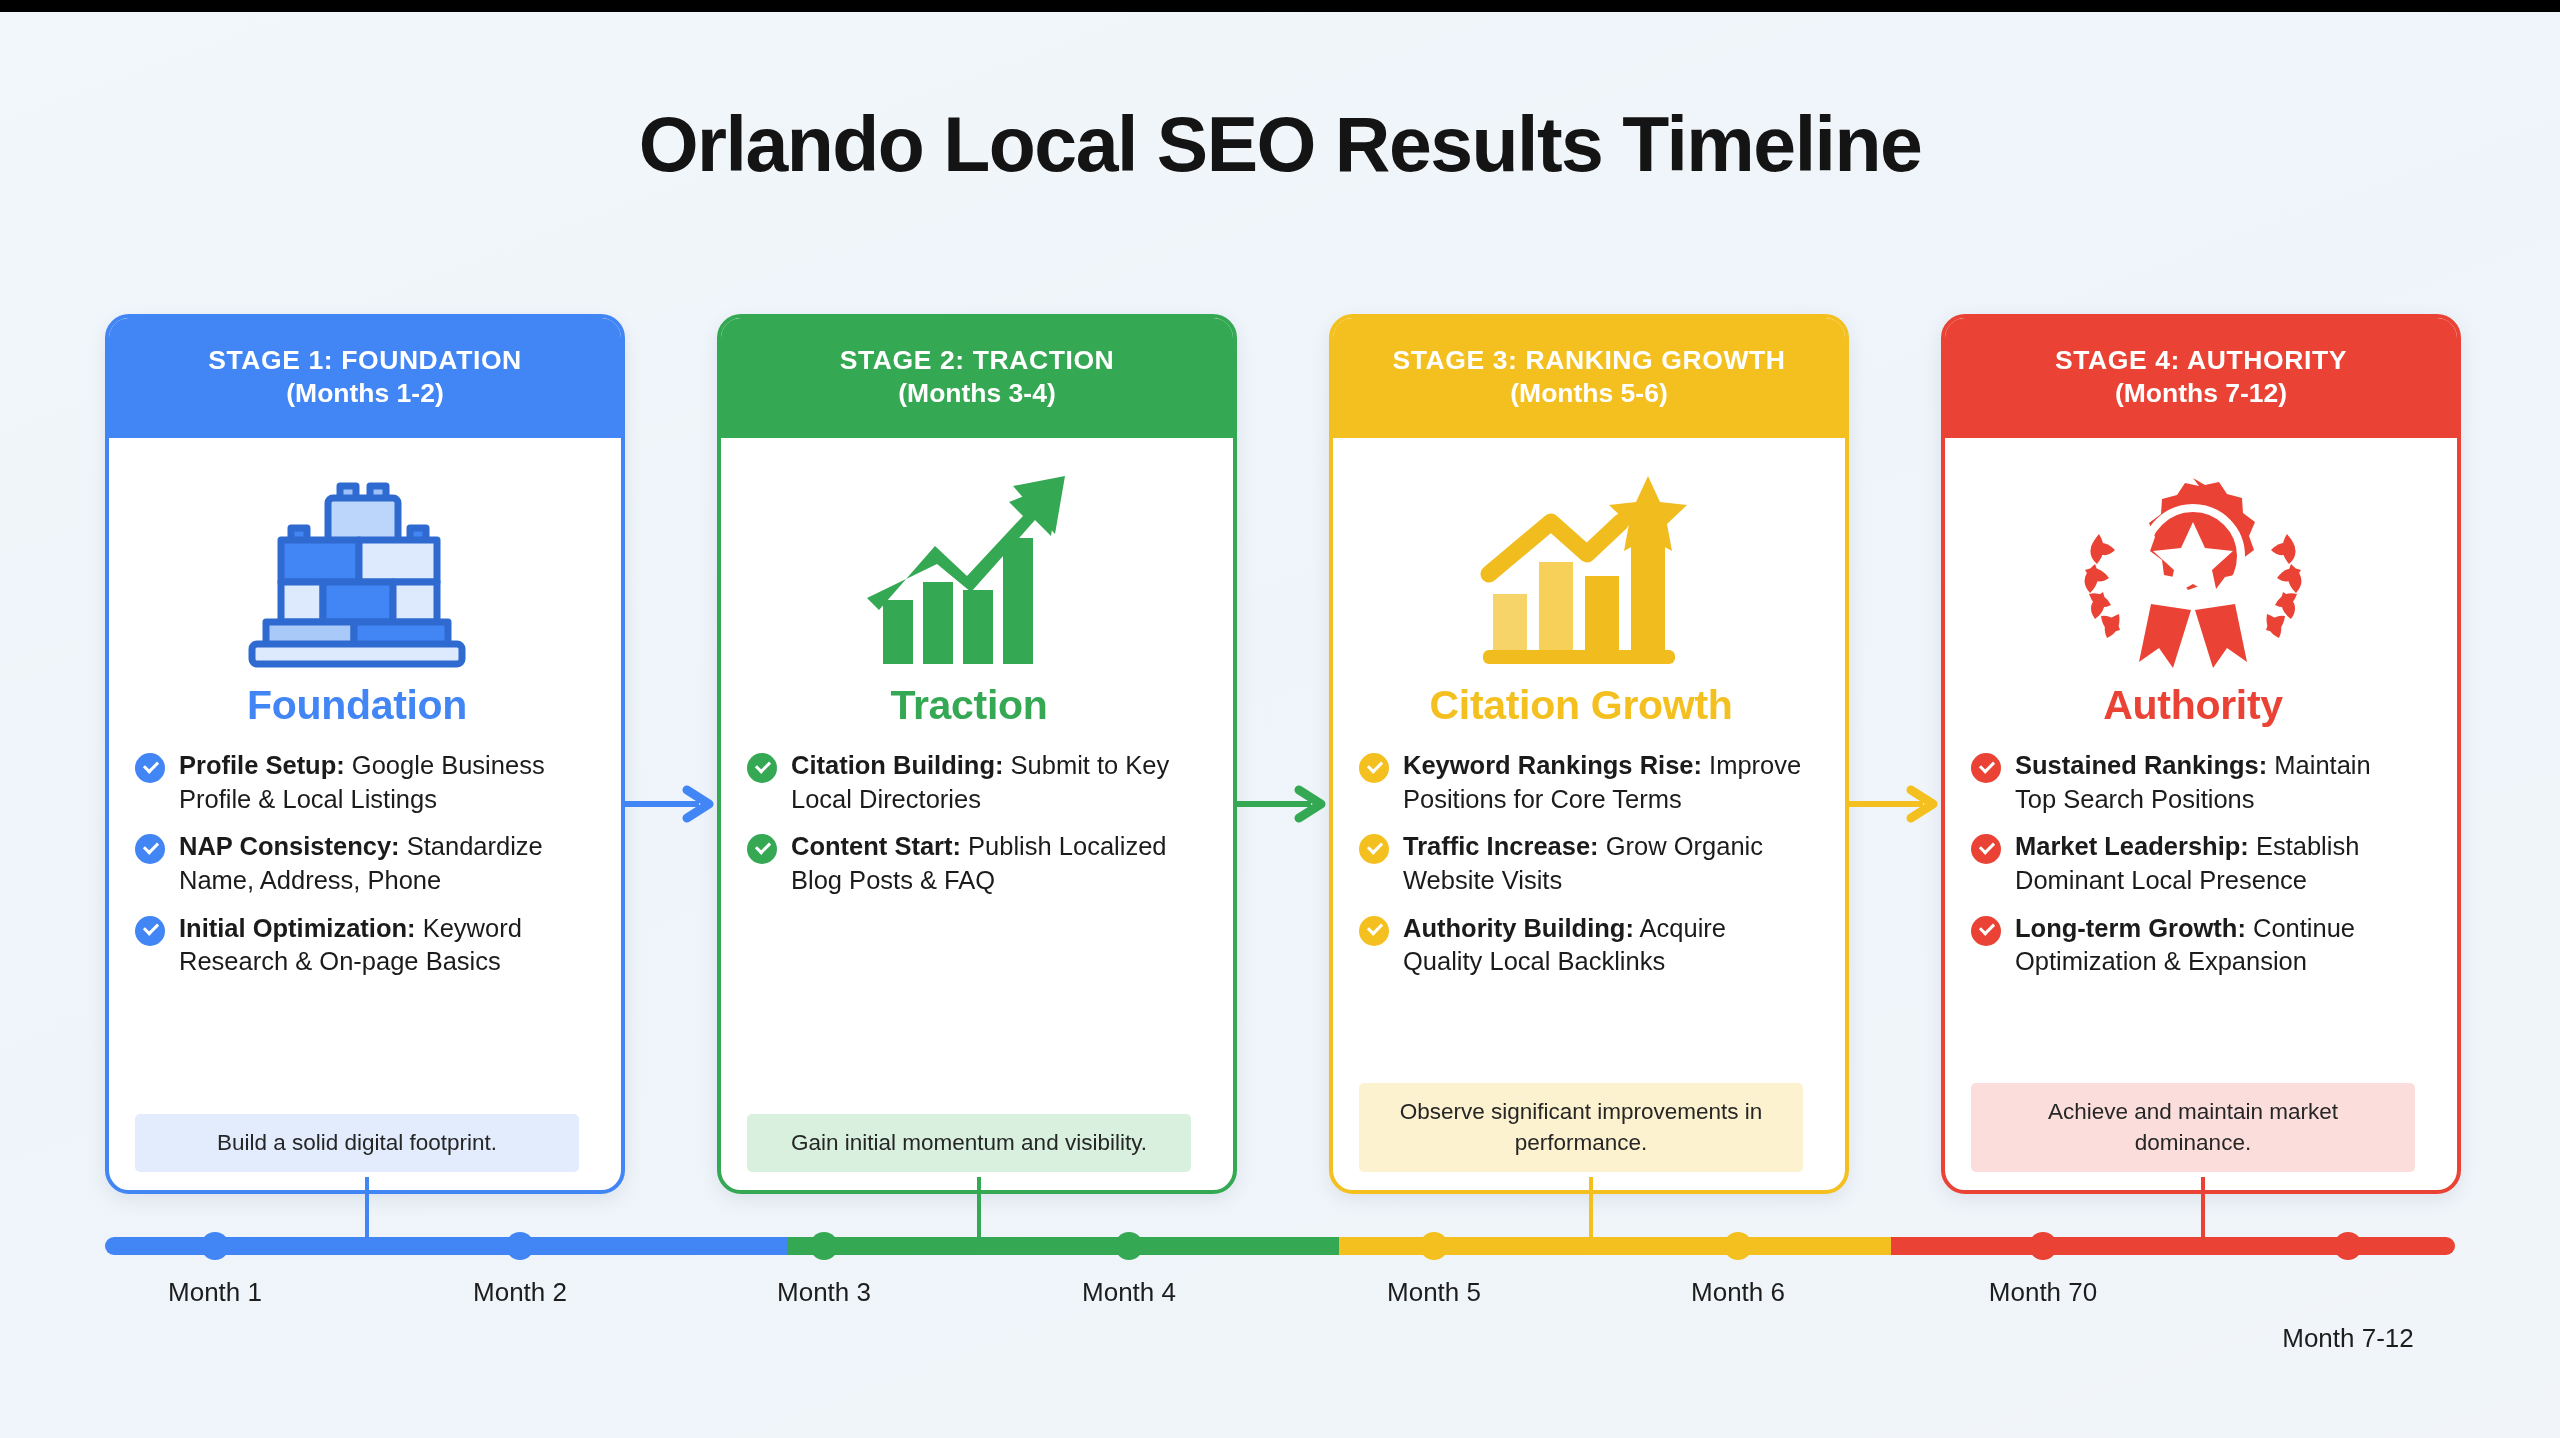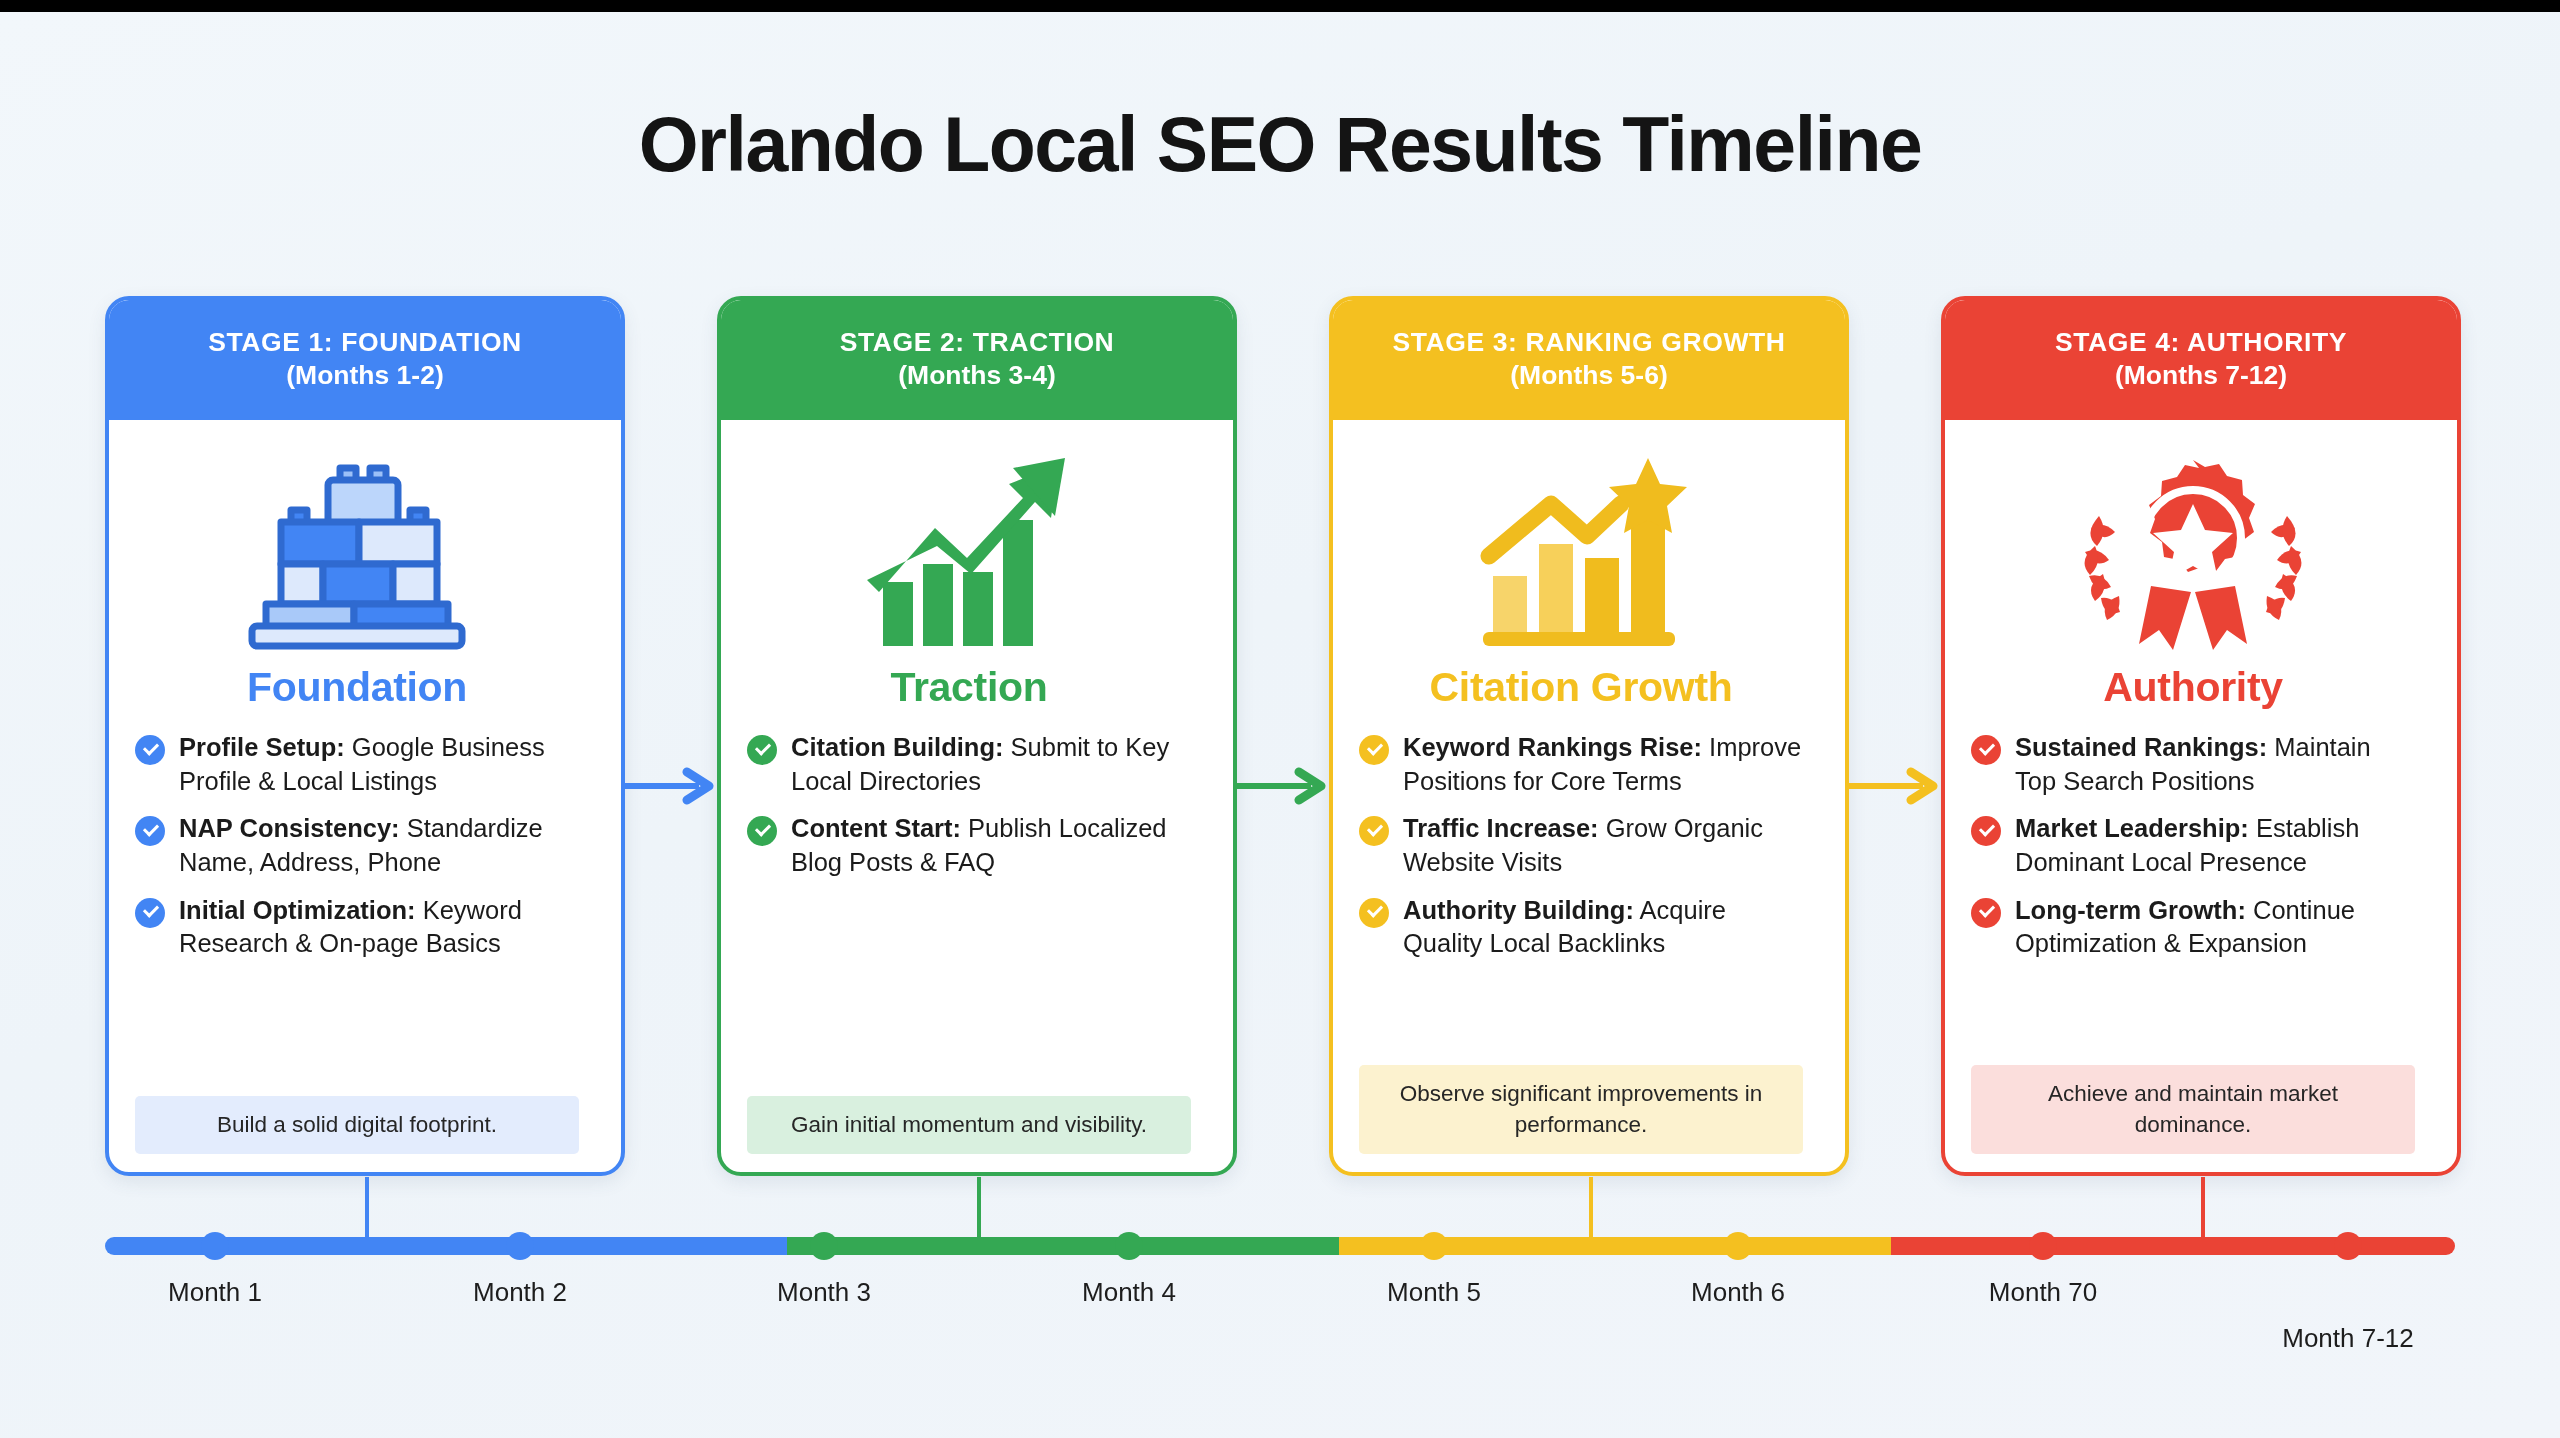--- a/index.html
+++ b/index.html
@@ -45,21 +45,21 @@
     font-weight: 700;
     letter-spacing: -1.5px;
     color: #141414;
     font-family: "Liberation Sans", sans-serif;
   }
 
   
   #cards {
     position: absolute;
     left: 105px;
-    top: 284px;
+    top: 302px;
     width: 2355px;
     height: 880px;
   }
 
   .card {
     position: absolute;
     top: 0;
     width: 520px;
     height: 880px;
     border-radius: 24px;

